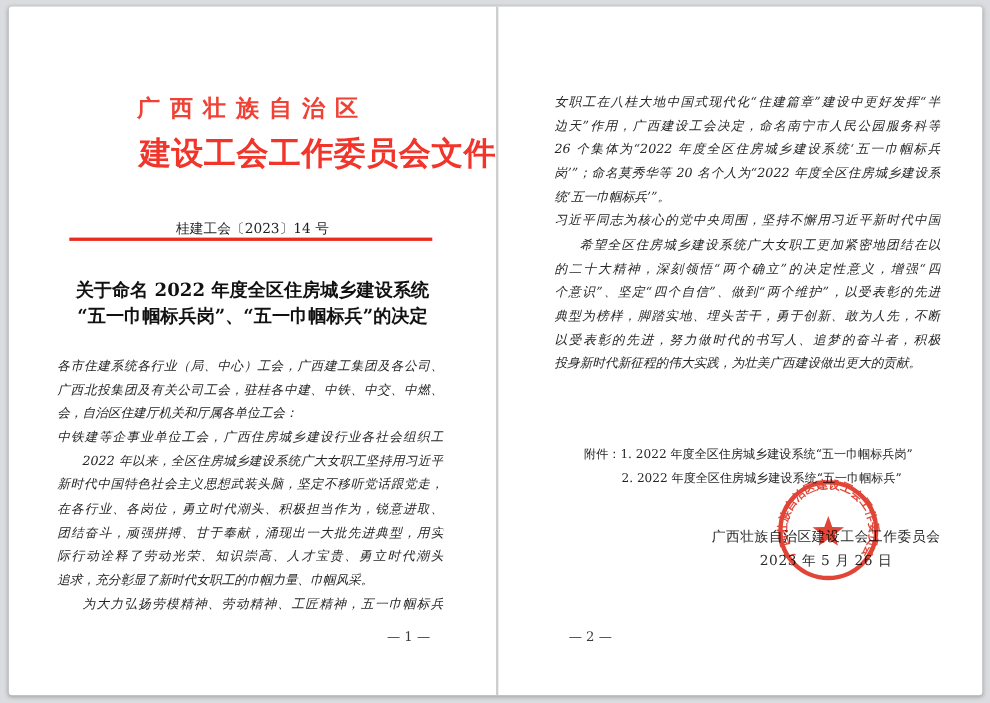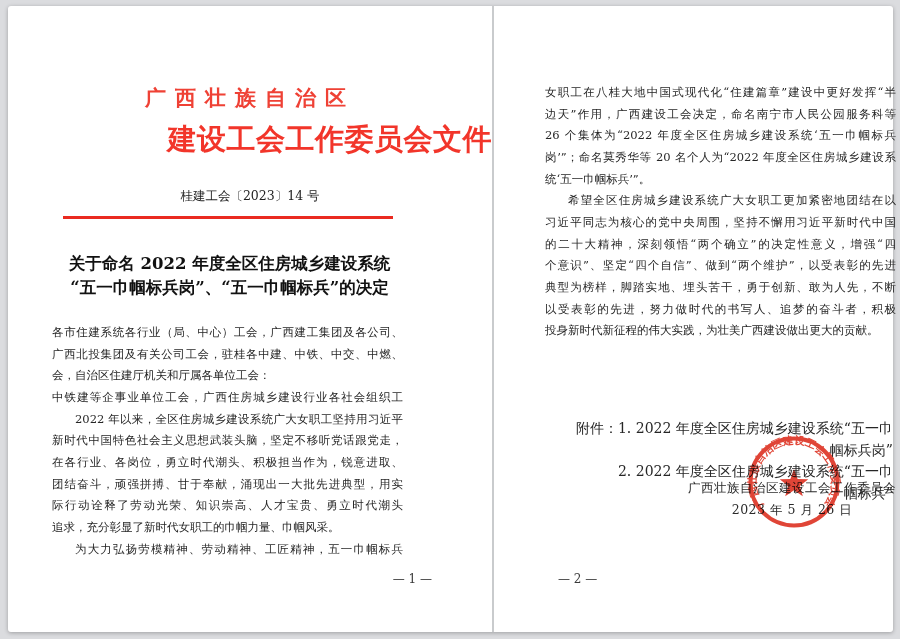--- a/index.html
+++ b/index.html
@@ -1,42 +1,42 @@
 <!DOCTYPE html>
 <html><head>
 <meta charset="utf-8">
 <style>
   html,body{margin:0;padding:0;background:#dbdcdf;width:900px;height:639px;overflow:hidden;
     font-family:"DejaVu Serif","Liberation Serif",serif;color:#262626;}
   .spread{position:absolute;left:8px;top:6px;width:885px;height:626px;background:#ffffff;
     border-radius:3px;box-shadow:0 1px 4px rgba(0,0,0,.28);display:flex;}
-  .page{position:relative;height:100%;padding-left:41px;}
+  .page{position:relative;height:100%;}
   .page.left{width:443px;}
   .page.right{flex:1;}
   .gutter{width:2px;background:#c9cbcd;height:100%;}
   
   .org{position:absolute;top:78px;left:0;width:100%;text-align:center;
     font-size:21px;font-weight:bold;letter-spacing:9px;color:#ef4135;}
   .doctype{position:absolute;top:114px;left:0;width:100%;text-align:right;
     font-size:29px;font-weight:bold;letter-spacing:.5px;color:#f2352a;}
-  .docnum{position:absolute;top:182px;left:0;width:100%;text-align:center;
+  .docnum{position:absolute;top:194px;left:0;width:100%;text-align:center;
     font-size:12.5px;color:#1e1e1e;}
   .redrule{position:absolute;top:210px;left:55px;width:330px;height:2.6px;background:#ea2a20;}
   .doctitle{position:absolute;top:246px;left:20px;width:403px;text-align:center;
     font-size:16.5px;font-weight:bold;line-height:24px;color:#111;}
   
   .bodycol{position:absolute;width:351px;}
   .page.left .bodycol{left:44px;top:316px;}
   .page.right .bodycol{left:51px;top:76px;}
   .line{height:21.66px;line-height:21.66px;font-size:11.5px;text-align:justify;
-    text-align-last:justify;overflow:hidden;color:#262626;}
+    text-align-last:justify;overflow:hidden;color:#262626;font-style:italic;}
   .line.end{text-align-last:left;}
   .line.indent{padding-left:23px;}
   
-  .attach{position:absolute;left:78px;top:412px;font-size:14px;line-height:21.5px;color:#262626;text-align:right;}
+  .attach{position:absolute;left:78px;top:396px;font-size:11px;line-height:21.5px;color:#262626;}
   .attach .row2{padding-left:34px;}
   
   .signature{position:absolute;left:158px;top:471px;width:280px;text-align:center;
     font-size:12.5px;line-height:22px;letter-spacing:.5px;color:#2a2a2a;}
   
   .seal{position:absolute;left:252px;top:428px;width:96px;height:96px;
     mix-blend-mode:multiply;opacity:.93;}
   
   .folio{position:absolute;top:566px;left:0;width:100%;font-size:12px;color:#3a3a3a;}
   .page.left .folio{text-align:right;padding-right:60px;box-sizing:border-box;}
@@ -76,22 +76,22 @@
   <div class="gutter"></div>
 
   <div class="page right">
     <div class="bodycol">
 
     <div class="line">女职工在八桂大地中国式现代化“住建篇章”建设中更好发挥“半</div>
         <div class="line">边天”作用，广西建设工会决定，命名南宁市人民公园服务科等</div>
         <div class="line">26 个集体为“2022 年度全区住房城乡建设系统‘五一巾帼标兵</div>
         <div class="line">岗’”；命名莫秀华等 20 名个人为“2022 年度全区住房城乡建设系</div>
         <div class="line end">统‘五一巾帼标兵’”。</div>
+        <div class="line">习近平同志为核心的党中央周围，坚持不懈用习近平新时代中国</div>
         <div class="line indent">希望全区住房城乡建设系统广大女职工更加紧密地团结在以</div>
-        <div class="line">习近平同志为核心的党中央周围，坚持不懈用习近平新时代中国</div>
         <div class="line">的二十大精神，深刻领悟“两个确立”的决定性意义，增强“四</div>
         <div class="line">个意识”、坚定“四个自信”、做到“两个维护”，以受表彰的先进</div>
         <div class="line">典型为榜样，脚踏实地、埋头苦干，勇于创新、敢为人先，不断</div>
         <div class="line">以受表彰的先进，努力做时代的书写人、追梦的奋斗者，积极</div>
         <div class="line end">投身新时代新征程的伟大实践，为壮美广西建设做出更大的贡献。</div>
       </div>
 
     <div class="attach">
       <div><span>附件：</span><span>1. 2022 年度全区住房城乡建设系统“五一巾帼标兵岗”</span></div>
       <div class="row2">2. 2022 年度全区住房城乡建设系统“五一巾帼标兵”</div>

